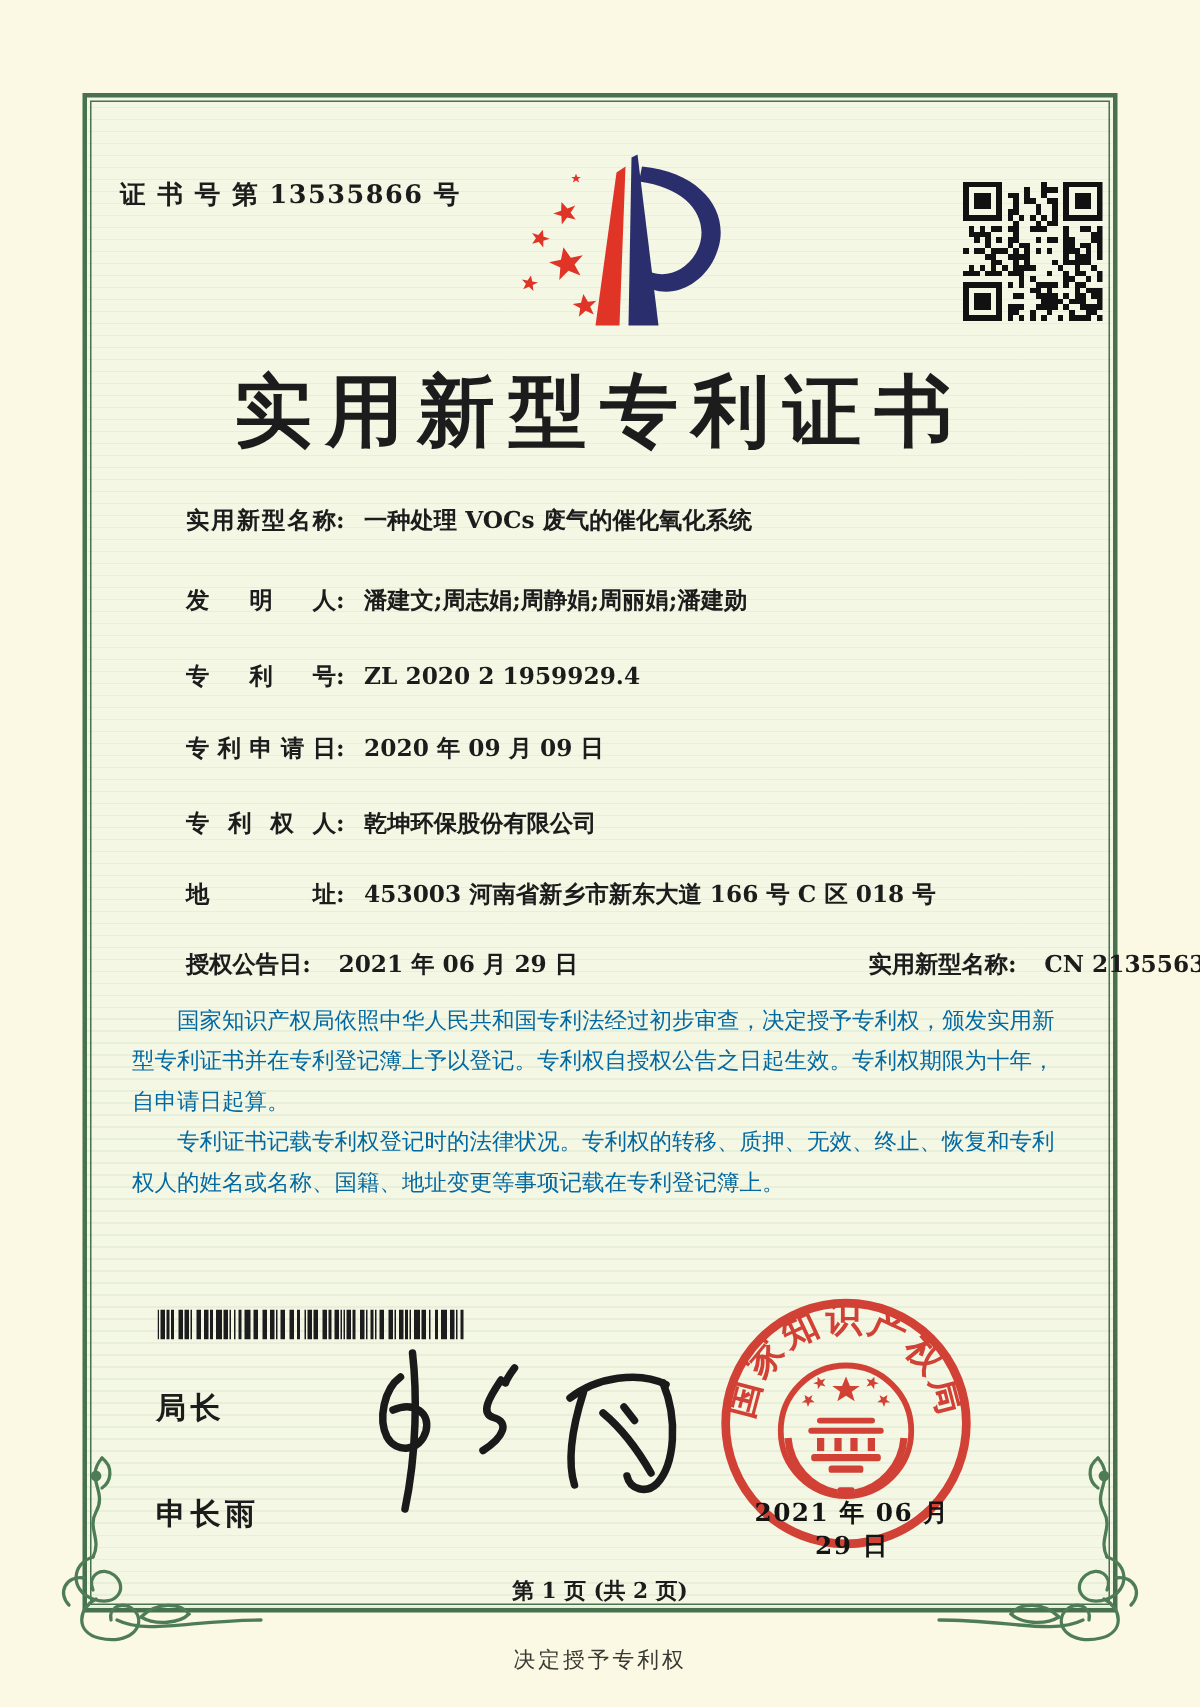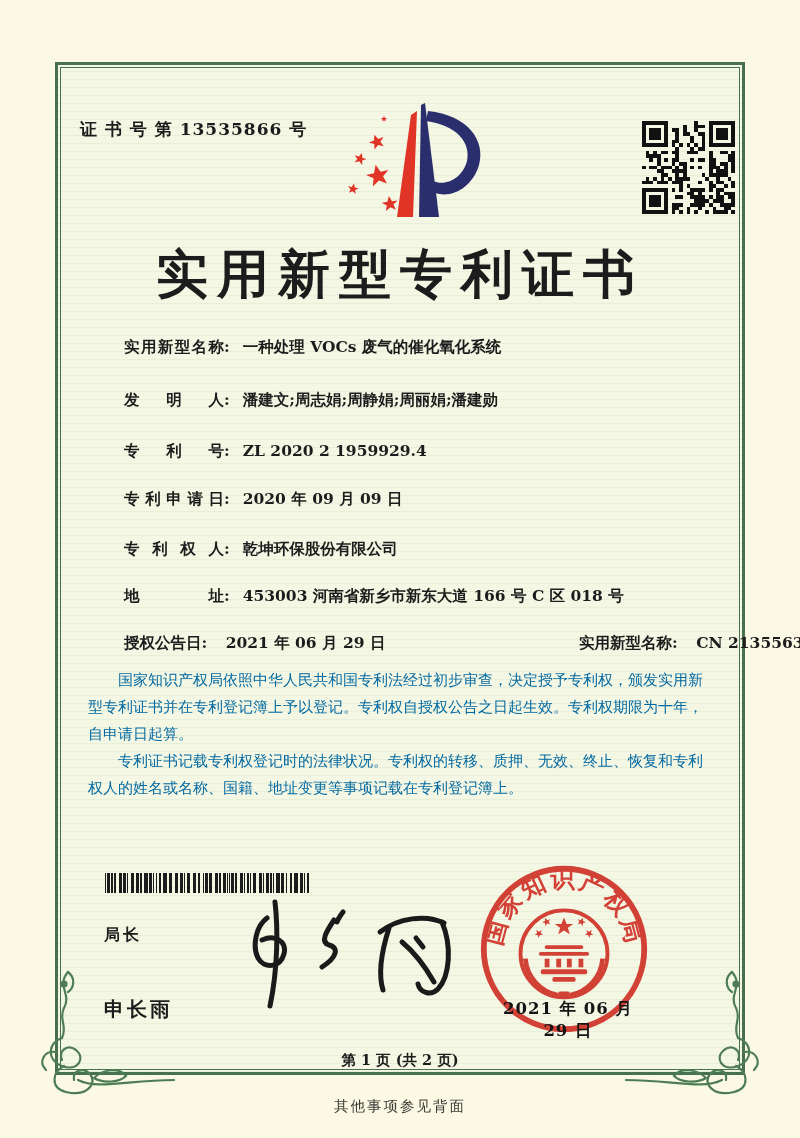--- a/index.html
+++ b/index.html
@@ -27,21 +27,21 @@
     font-size:52px;font-weight:700;letter-spacing:9px;}
   .frow{position:absolute;left:88px;font-size:15.5px;font-weight:600;white-space:nowrap;margin-left:36px;}
   .flabel{display:inline-block;width:100px;text-align:justify;text-align-last:justify;}
   .fvalue{margin-left:13px;font-weight:600;}
   .r0{top:337px;} .r1{top:390px;} .r2{top:441px;} .r3{top:489px;}
   .r4{top:539px;} .r5{top:586px;} .r6{top:633px;}
   .grant-right{position:absolute;left:455px;top:0;white-space:nowrap;}
   .paras{left:88px;top:668px;width:626px;font-size:15px;line-height:1.8;color:#0369a1;font-family:Liberation Mono, monospace;}
   .paras p{margin:0;text-indent:2em;font-weight:500;}
   .barcode{left:105px;top:873px;width:206px;height:20px;}
-  .director-title{left:104px;top:925px;font-size:16px;font-weight:700;
+  .director-title{left:104px;top:925px;font-size:20px;font-weight:700;
     font-family:"DejaVu Sans","Liberation Sans",sans-serif;letter-spacing:3px;}
   .director-name{left:104px;top:960px;font-size:20px;font-weight:700;
     font-family:"DejaVu Sans","Liberation Sans",sans-serif;letter-spacing:3px;margin-top:36px;}
   .signature{left:212px;top:888px;}
   .seal{left:477px;top:862px;}
   .seal-date{left:490px;top:998px;width:156px;text-align:center;
     font-size:16.5px;font-weight:700;color:#141414;z-index:5;letter-spacing:1px;}
   .page-info{left:0;top:1051px;width:800px;text-align:center;font-size:14.5px;font-weight:600;}
   .back-note{left:0;top:1097px;width:800px;text-align:center;font-size:14.5px;
     color:#3a3a34;font-weight:500;letter-spacing:2px;}
@@ -426,21 +426,21 @@
       <rect x="78" y="119" width="24" height="5" rx="2"></rect>
       <rect x="84" y="134" width="12" height="6" rx="2"></rect>
     </g>
   </g>
 </svg>
 
 <div class="abs seal-date">2021 年 06 月 29 日</div>
 
 <div class="abs page-info">第 1 页 (共 2 页)</div>
 
-<div class="abs back-note">其他事项参见背面</div>
+<div class="abs back-note">决定授予专利权</div>
 
 <svg class="abs ornament orn-left" width="150" height="140" viewBox="0 0 150 140">
   <g fill="none" stroke="#4e7d55" stroke-width="2.2" stroke-linecap="round">
     <path d="M40,4 C28,18 44,26 36,40 C30,51 40,58 34,70"></path>
     <path d="M40,4 C48,10 46,20 40,24"></path>
     <path d="M34,70 C20,74 18,92 34,98 C50,104 58,90 48,82 C40,76 30,82 34,92"></path>
     <path d="M36,98 C24,104 22,120 38,124 C58,129 70,116 62,106 C56,99 44,102 46,112"></path>
     <path d="M50,112 C70,122 100,112 146,112"></path>
     <path d="M66,110 C76,100 92,100 98,108 C92,114 76,116 66,110"></path>
     <path d="M28,84 C16,82 10,94 18,102"></path>

